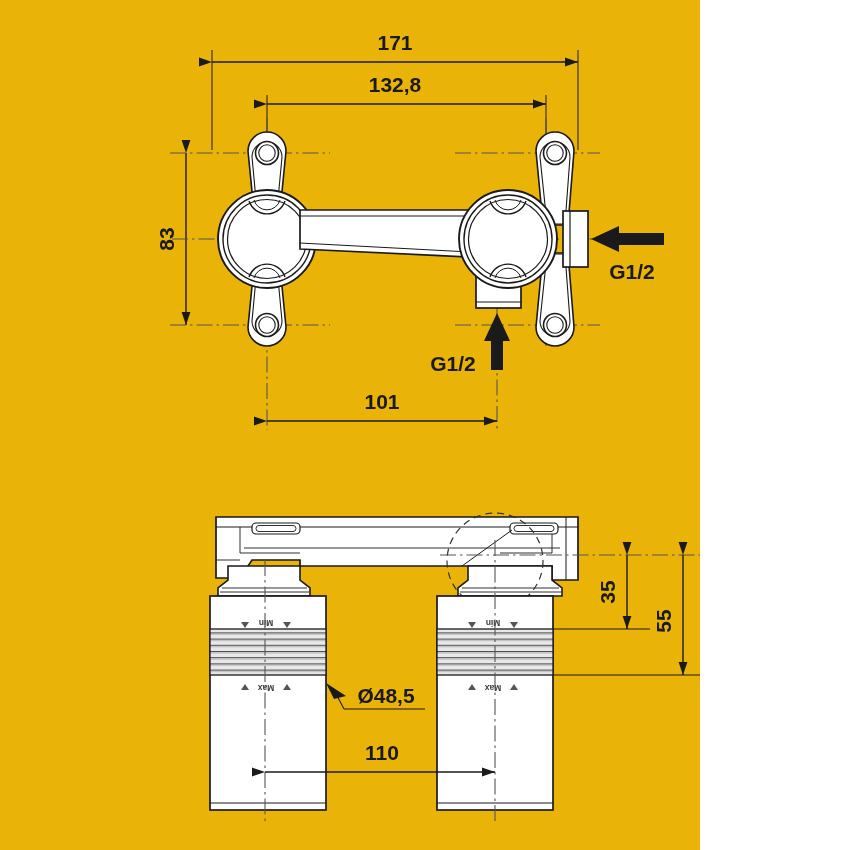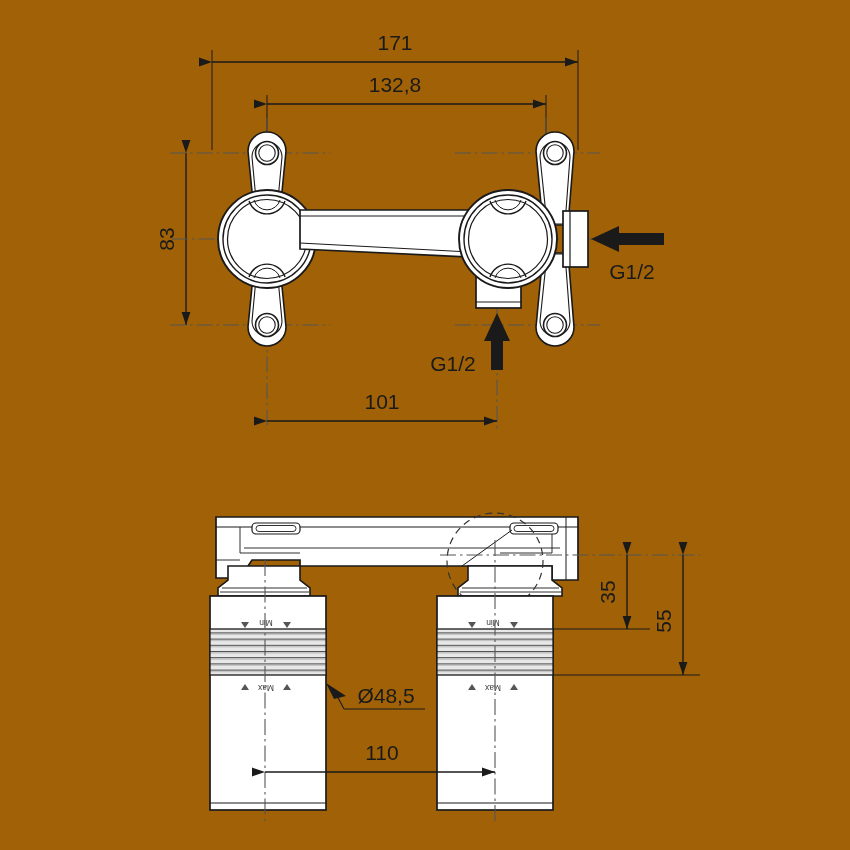--- a/index.html
+++ b/index.html
@@ -1,18 +1,18 @@
 <!DOCTYPE html>
 <html><head>
 <meta charset="utf-8">
 <style>
   html,body{margin:0;padding:0;background:#ffffff;}
   body{width:850px;height:850px;overflow:hidden;
        font-family:"Liberation Sans","DejaVu Sans",sans-serif;}
-  #sheet{position:relative;width:850px;height:850px;background:#a16207;}
+  #sheet{position:relative;width:700px;height:850px;background:#eab308;font-weight:bold;}
   svg{display:block;}
   .dimtext{font-family:"Liberation Sans","DejaVu Sans",sans-serif;
            font-size:21px;fill:#1a1a1a;}
   .minmax{font-family:"Liberation Sans","DejaVu Sans",sans-serif;
           font-size:8.5px;fill:#3a3a3a;}
 </style>
 </head>
 <body>
 
 <div id="sheet">

